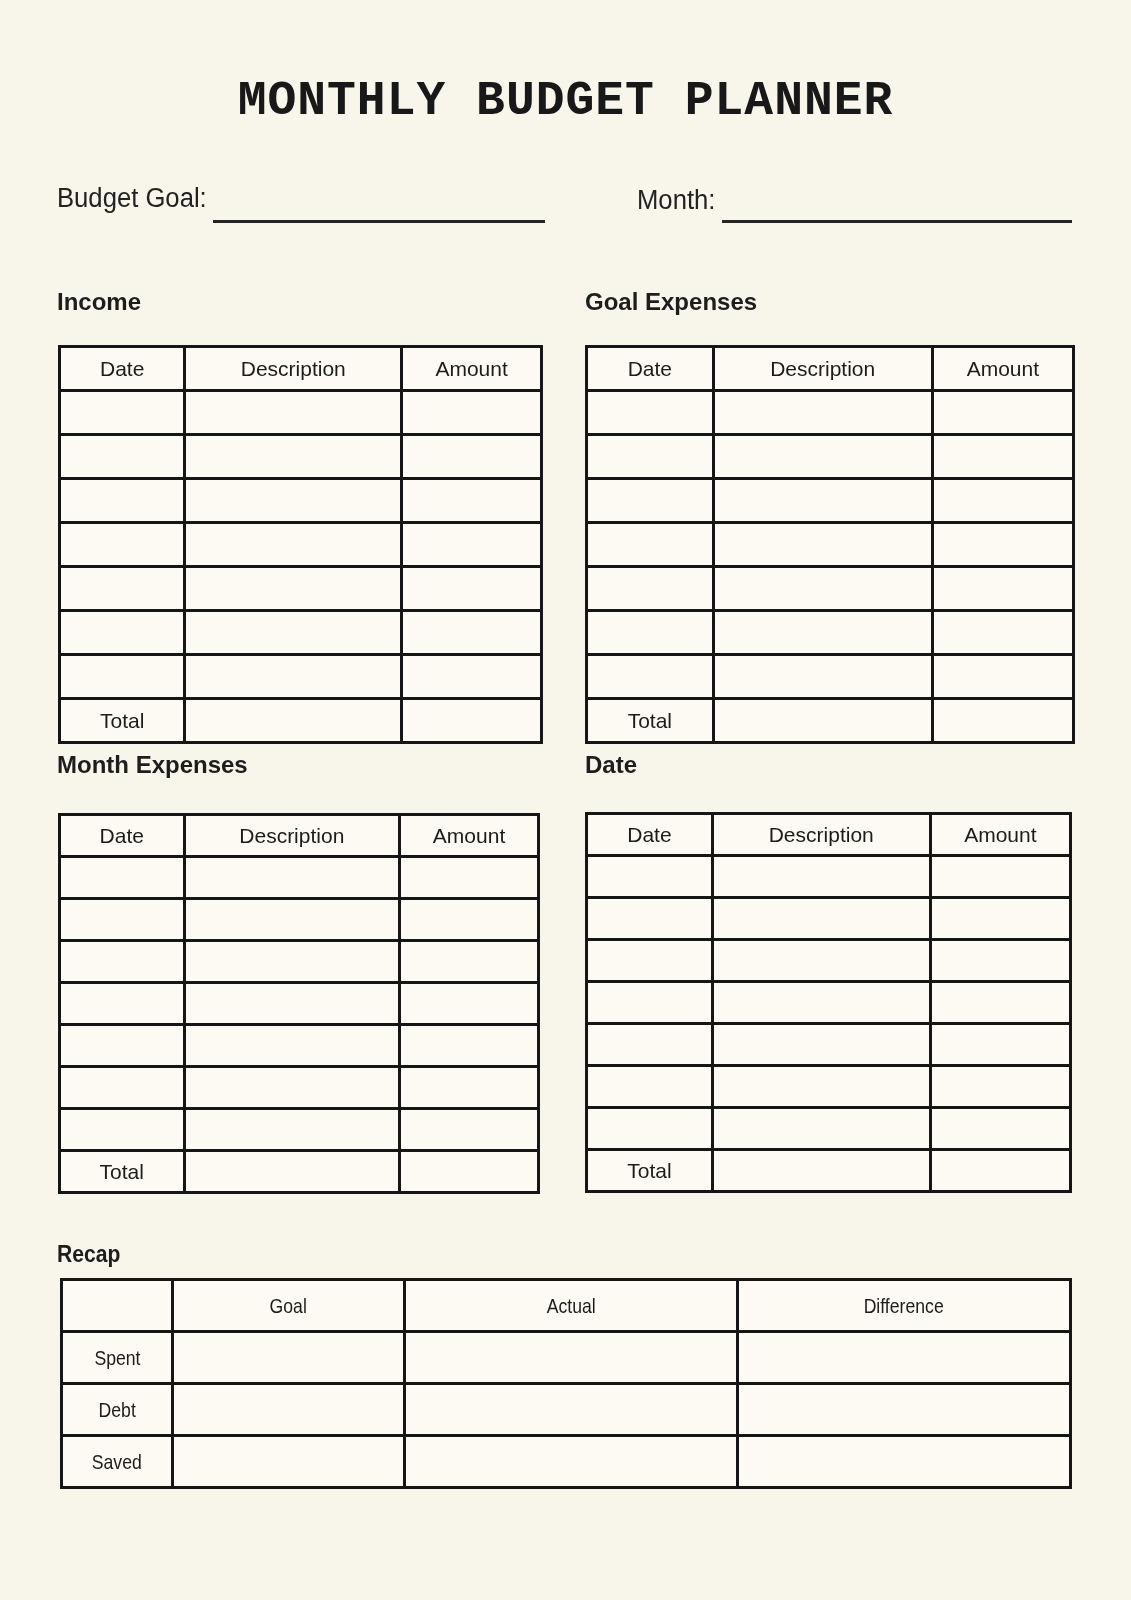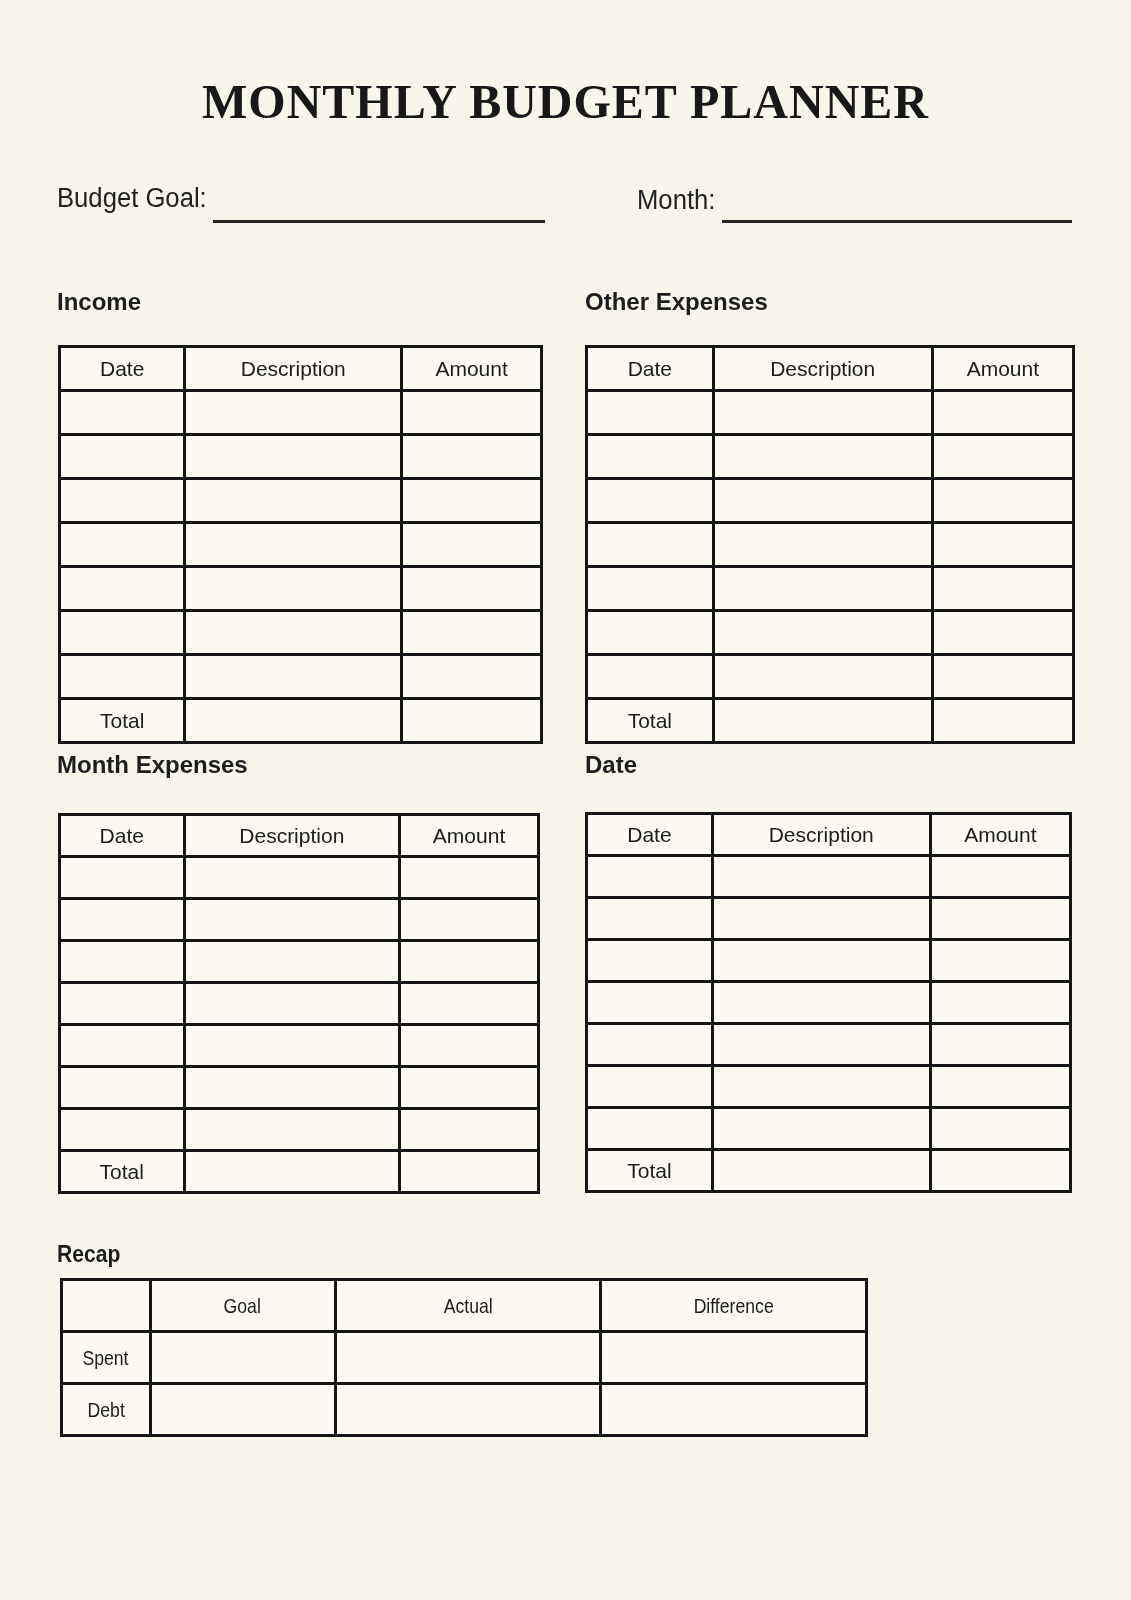--- a/index.html
+++ b/index.html
@@ -6,21 +6,21 @@
     --bg:#f8f5eb; --cell:#fcfaf2; --line:#161616; --ink:#1c1c1c;
   }
   *{box-sizing:border-box; margin:0; padding:0;}
   body{background:#e7e4da; font-family:"Liberation Sans", sans-serif; color:var(--ink);}
   .page{
     position:relative; width:1131px; height:1600px; background:var(--bg);
     overflow:hidden; margin:0 auto;
   }
   .title{
     position:absolute; top:74px; left:0; width:100%;
-    text-align:center; font-family:Liberation Serif, serif;
+    text-align:center; font-family:Liberation Mono, monospace;
     font-weight:700; font-size:48px; letter-spacing:1px; color:#181818;
   }
   .field-label{
     position:absolute; font-size:27px; color:#222;
     transform:scaleX(0.95); transform-origin:left center; white-space:nowrap;
   }
   .lbl-goal{left:57px; top:183px;}
   .lbl-month{left:637px; top:185px;}
   .fill-line{
     position:absolute; height:27px; border-bottom:3px solid #242424; top:196px;
@@ -45,21 +45,21 @@
     color:var(--ink); text-align:center; vertical-align:middle; padding:0 4px;
     overflow:hidden;
   }
   .t-income{left:58px;  top:345px; width:485px;}
   .t-fixed {left:585px; top:345px; width:490px;}
   .t-other {left:58px;  top:813px; width:482px;}
   .t-bills {left:585px; top:812px; width:487px;}
   .t-income tr, .t-fixed tr{height:44px;}
   .t-other tr,  .t-bills tr{height:42px;}
   .col-date{width:26%;} .col-desc{width:45%;} .col-amt{width:29%;}
-  .t-recap{left:60px; top:1278px; width:808px;}
+  .t-recap{left:60px; top:1278px; width:1012px;}
   .t-recap tr{height:52px;}
   .rc-0{width:11%;} .rc-1{width:23%;} .rc-2{width:33%;} .rc-3{width:33%;}
   .cd{display:inline-block; transform:scaleX(0.84);}
 </style>
 </head>
 <body>
 
 <div class="page">
 
   <div class="title">MONTHLY BUDGET PLANNER</div>
@@ -123,21 +123,21 @@
       </tbody>
     <tfoot>
       <tr>
         <td>Total</td>
         <td></td>
         <td></td>
       </tr>
     </tfoot>
   </table>
 
-  <div class="sec-head h-fixed">Other Expenses</div>
+  <div class="sec-head h-fixed">Goal Expenses</div>
   <table class="t-fixed">
     <colgroup>
         <col class="col-date">
         <col class="col-desc">
         <col class="col-amt">
       </colgroup>
     <thead>
       <tr>
         <th>Date</th>
         <th>Description</th>
@@ -332,16 +332,22 @@
         <td></td>
         <td></td>
         <td></td>
       </tr>
       <tr>
         <td><span class="cd">Debt</span></td>
         <td></td>
         <td></td>
         <td></td>
       </tr>
+      <tr>
+        <td><span class="cd">Saved</span></td>
+        <td></td>
+        <td></td>
+        <td></td>
+      </tr>
     </tbody>
   </table>
 
 </div>
 
 </body></html>

